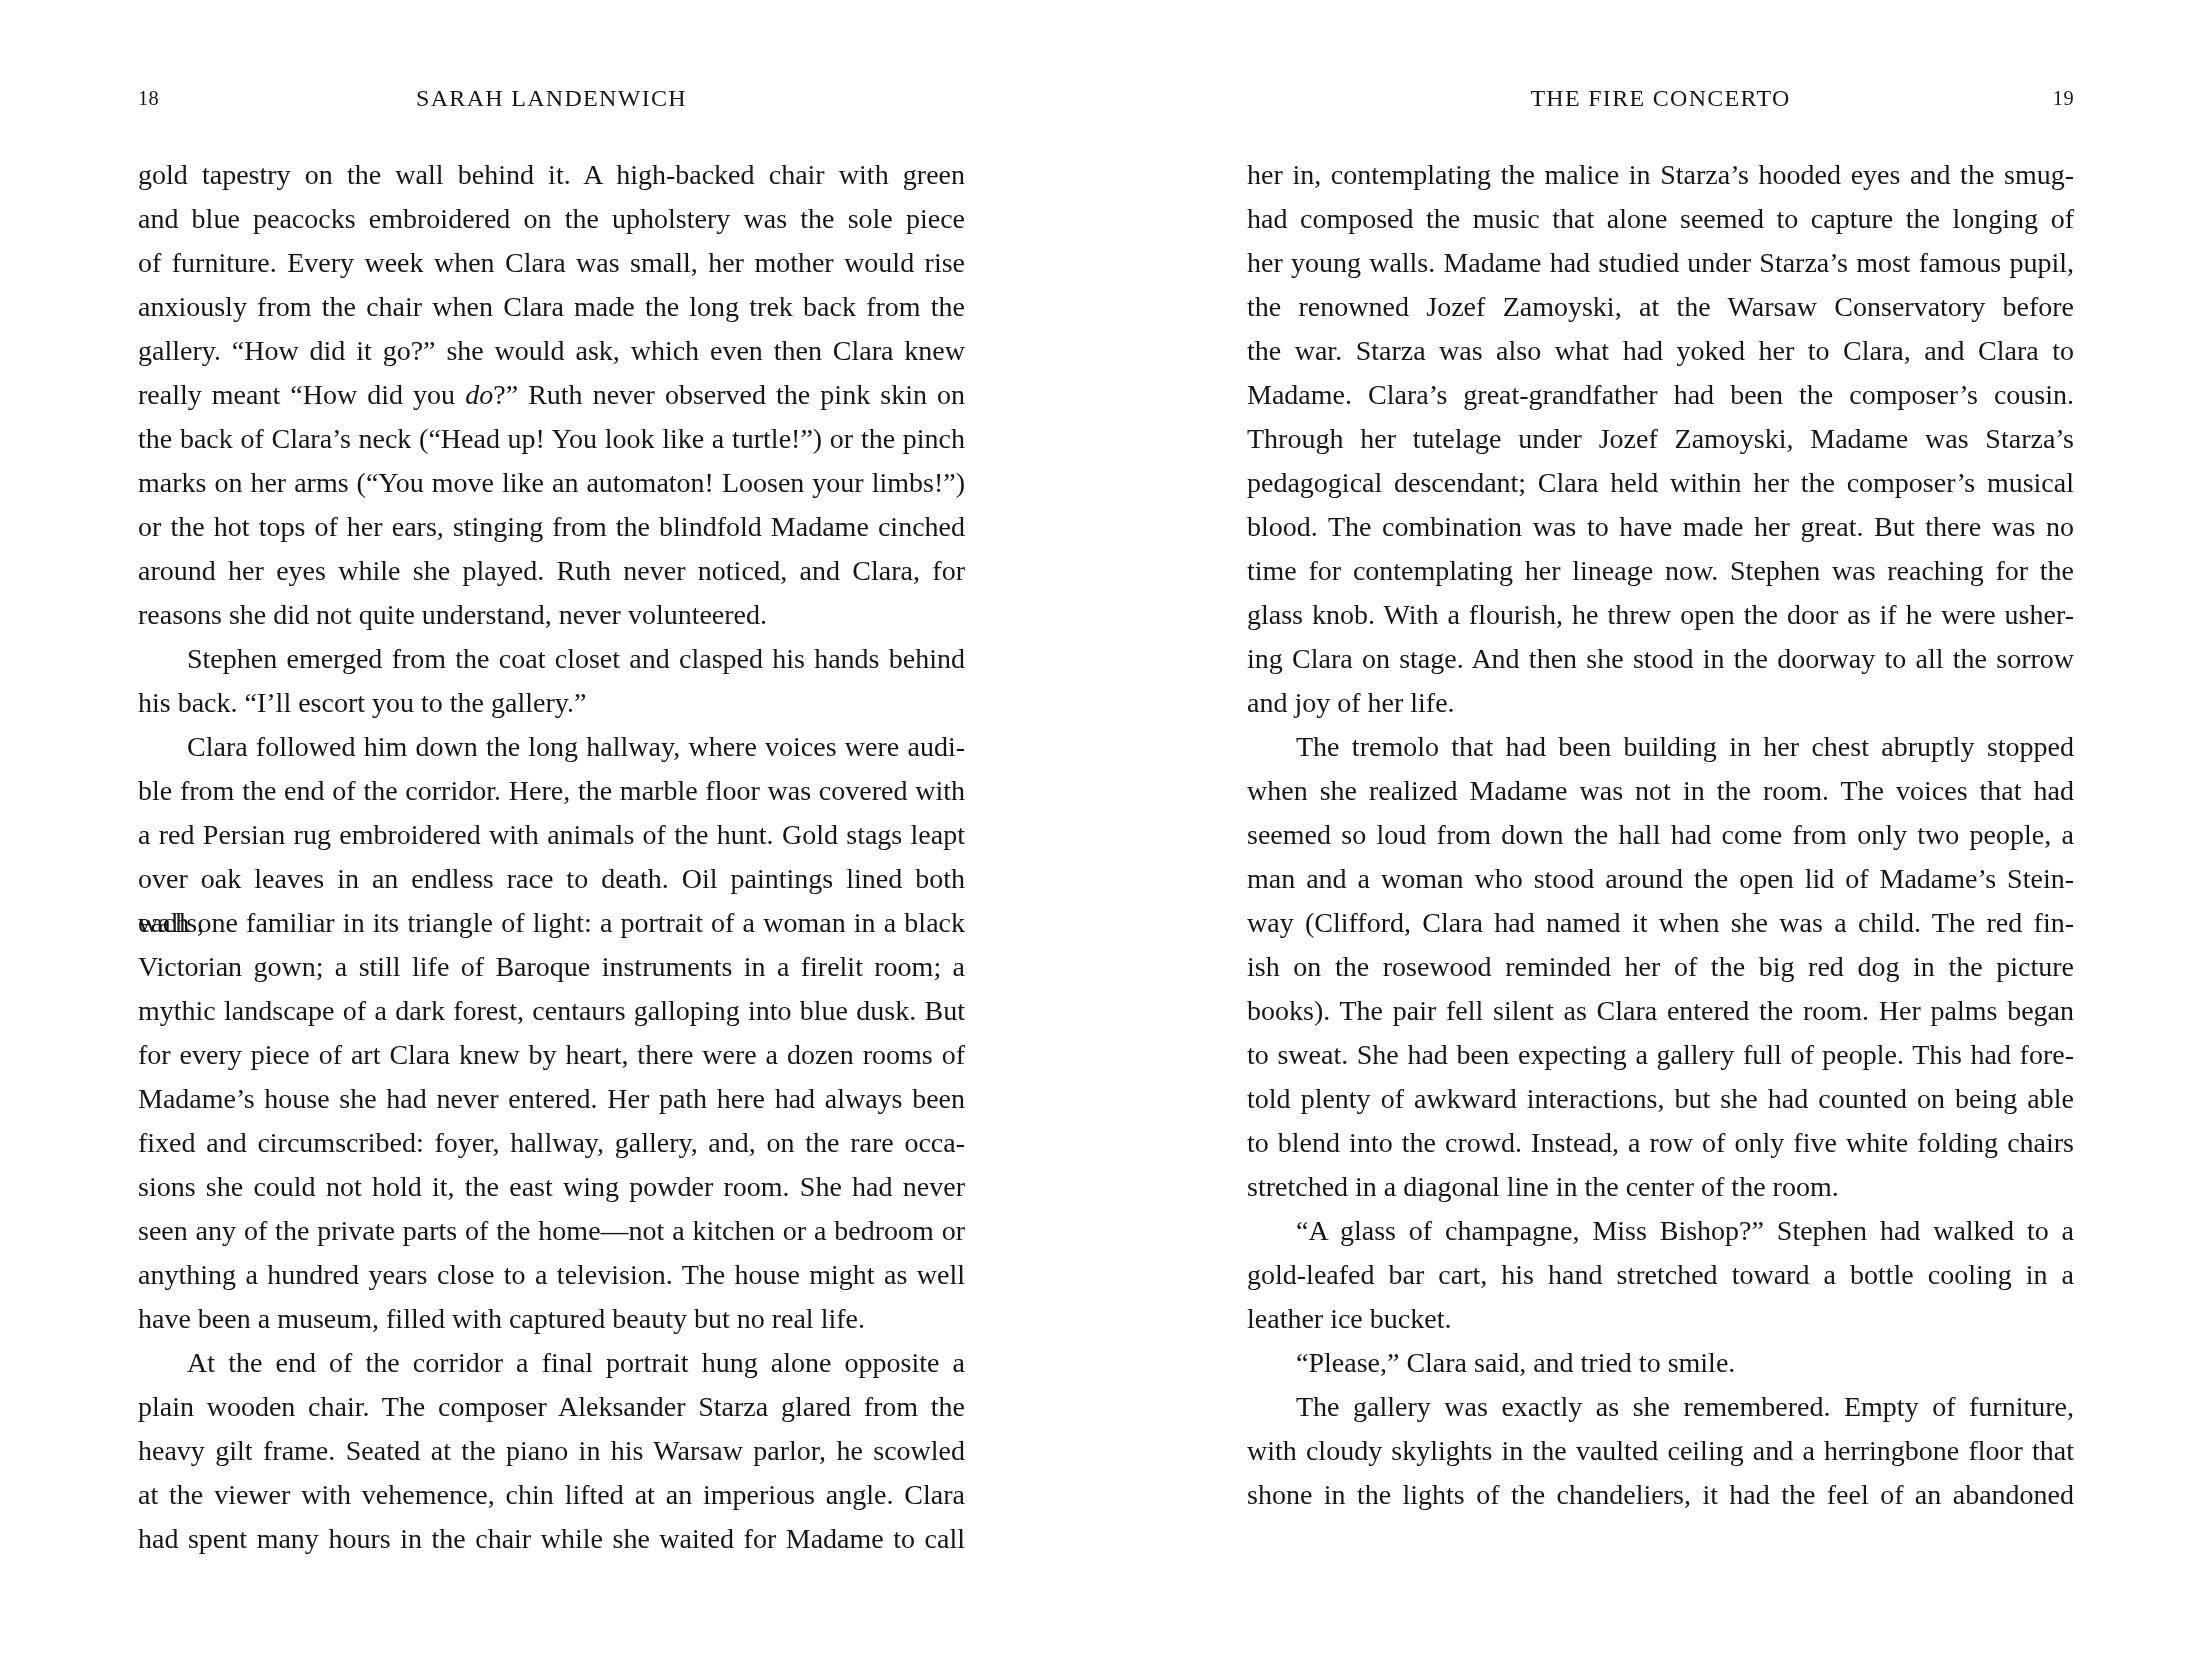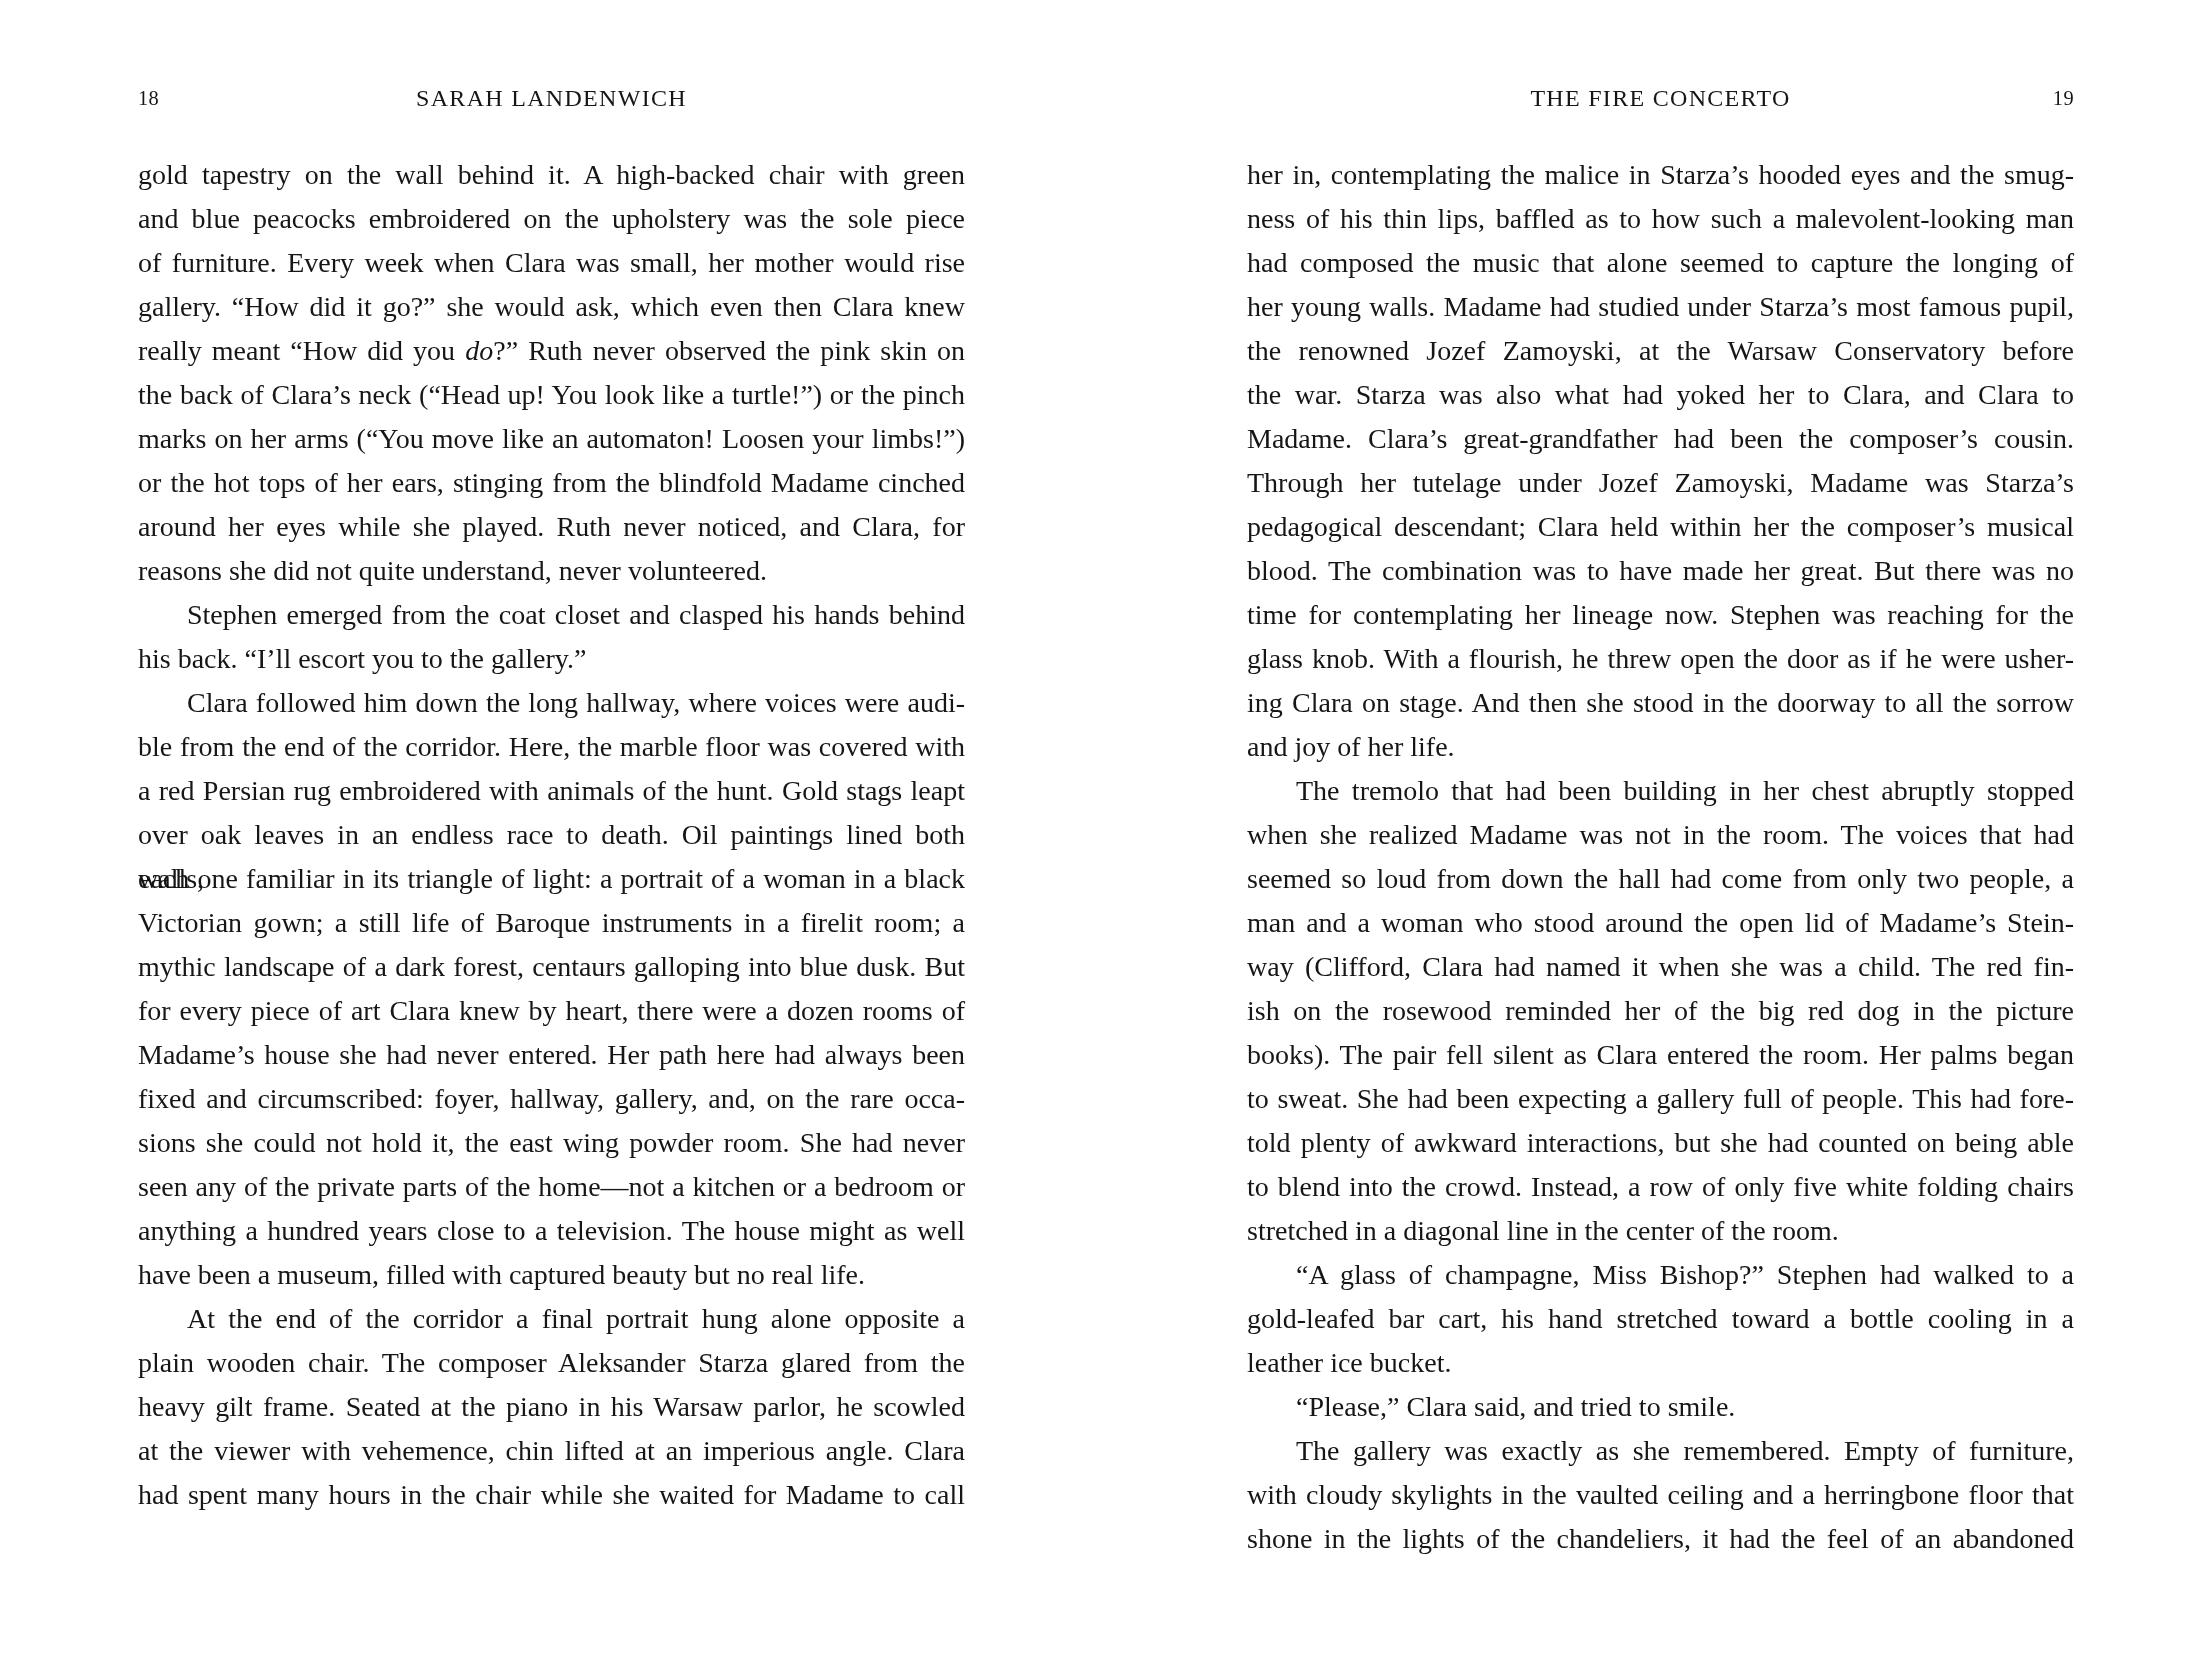--- a/index.html
+++ b/index.html
@@ -50,20 +50,21 @@
 
   <section class="page" id="page-left">
     <header class="pagehead">
       <span class="folio folio-left">18</span>
       <span class="running-head">SARAH LANDENWICH</span>
     </header>
     <div class="body-text">
         <div class="line"><span>gold tapestry on the wall behind it. A high-backed chair with green</span></div>
         <div class="line"><span>and blue peacocks embroidered on the upholstery was the sole piece</span></div>
         <div class="line"><span>of furniture. Every week when Clara was small, her mother would rise</span></div>
+        <div class="line"><span>anxiously from the chair when Clara made the long trek back from the</span></div>
         <div class="line"><span>gallery. “How did it go?” she would ask, which even then Clara knew</span></div>
         <div class="line"><span>really meant “How did you </span><span class="ital">do</span><span>?” Ruth never observed the pink skin on</span></div>
         <div class="line"><span>the back of Clara’s neck (“Head up! You look like a turtle!”) or the pinch</span></div>
         <div class="line"><span>marks on her arms (“You move like an automaton! Loosen your limbs!”)</span></div>
         <div class="line"><span>or the hot tops of her ears, stinging from the blindfold Madame cinched</span></div>
         <div class="line"><span>around her eyes while she played. Ruth never noticed, and Clara, for</span></div>
         <div class="line last"><span>reasons she did not quite understand, never volunteered.</span></div>
         <div class="line indent"><span>Stephen emerged from the coat closet and clasped his hands behind</span></div>
         <div class="line last"><span>his back. “I’ll escort you to the gallery.”</span></div>
         <div class="line indent"><span>Clara followed him down the long hallway, where voices were audi-</span></div>
@@ -88,21 +89,20 @@
       </div>
   </section>
 
   <section class="page" id="page-right">
     <header class="pagehead">
       <span class="running-head">THE FIRE CONCERTO</span>
       <span class="folio folio-right">19</span>
     </header>
     <div class="body-text">
         <div class="line"><span>her in, contemplating the malice in Starza’s hooded eyes and the smug-</span></div>
-        <div class="line"><span>ness of his thin lips, baffled as to how such a malevolent-looking man</span></div>
         <div class="line"><span>had composed the music that alone seemed to capture the longing of</span></div>
         <div class="line"><span>her young walls. Madame had studied under Starza’s most famous pupil,</span></div>
         <div class="line"><span>the renowned Jozef Zamoyski, at the Warsaw Conservatory before</span></div>
         <div class="line"><span>the war. Starza was also what had yoked her to Clara, and Clara to</span></div>
         <div class="line"><span>Madame. Clara’s great-grandfather had been the composer’s cousin.</span></div>
         <div class="line"><span>Through her tutelage under Jozef Zamoyski, Madame was Starza’s</span></div>
         <div class="line"><span>pedagogical descendant; Clara held within her the composer’s musical</span></div>
         <div class="line"><span>blood. The combination was to have made her great. But there was no</span></div>
         <div class="line"><span>time for contemplating her lineage now. Stephen was reaching for the</span></div>
         <div class="line"><span>glass knob. With a flourish, he threw open the door as if he were usher-</span></div>

